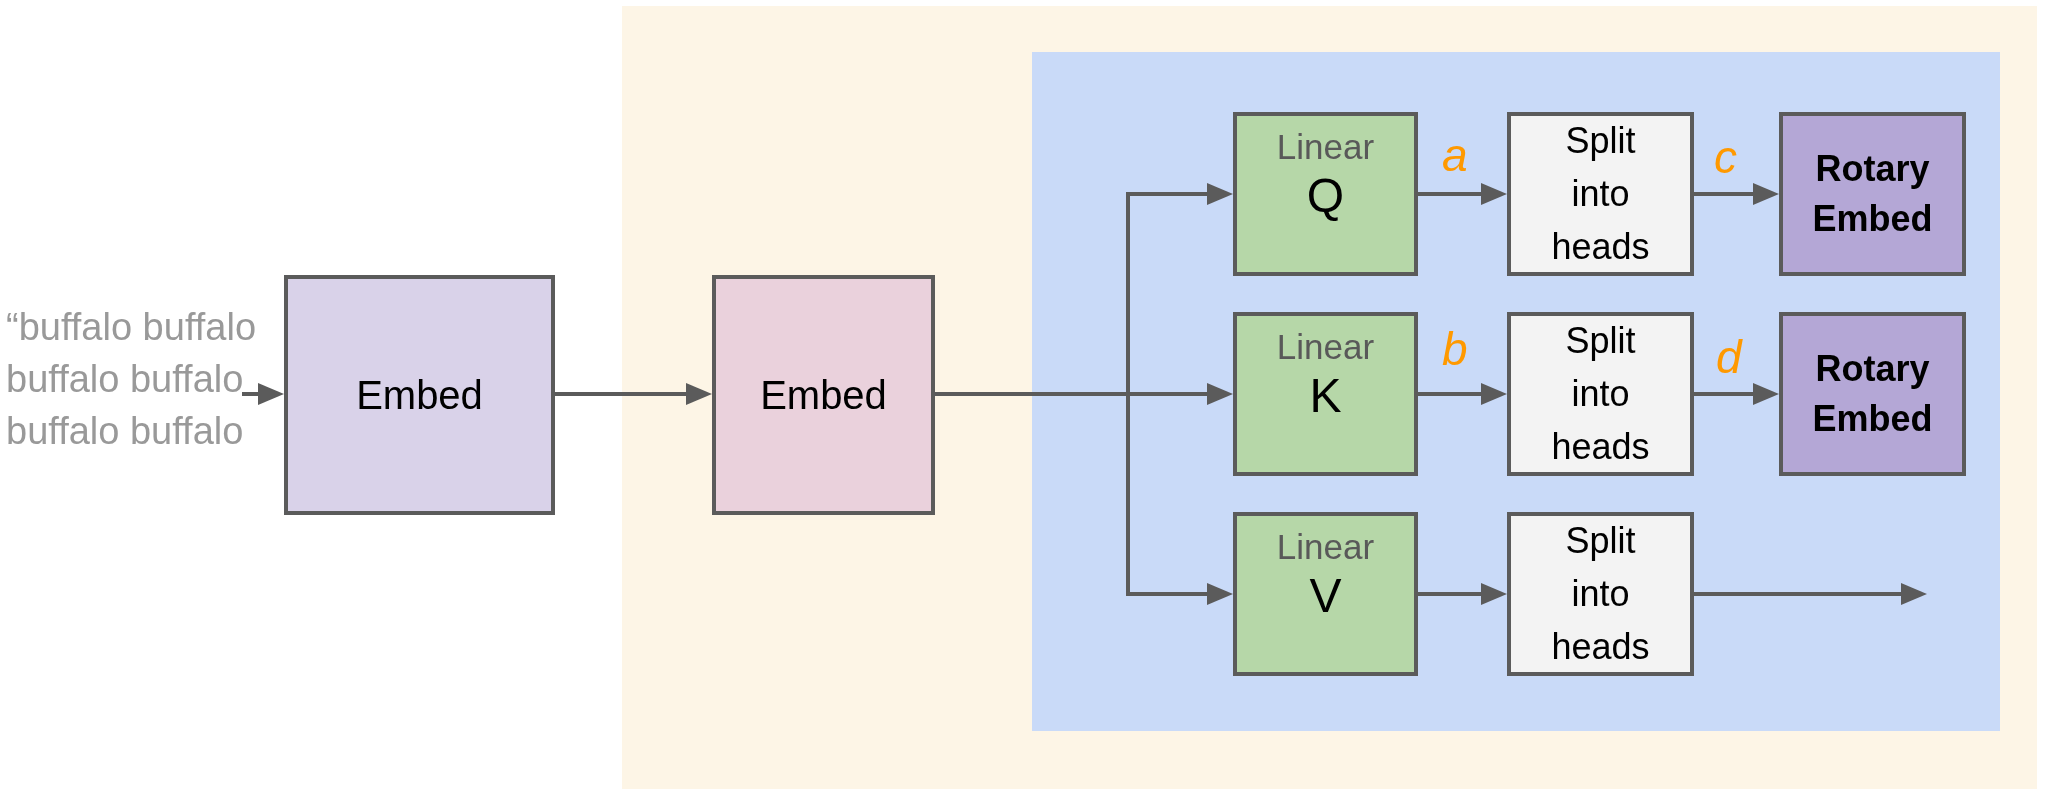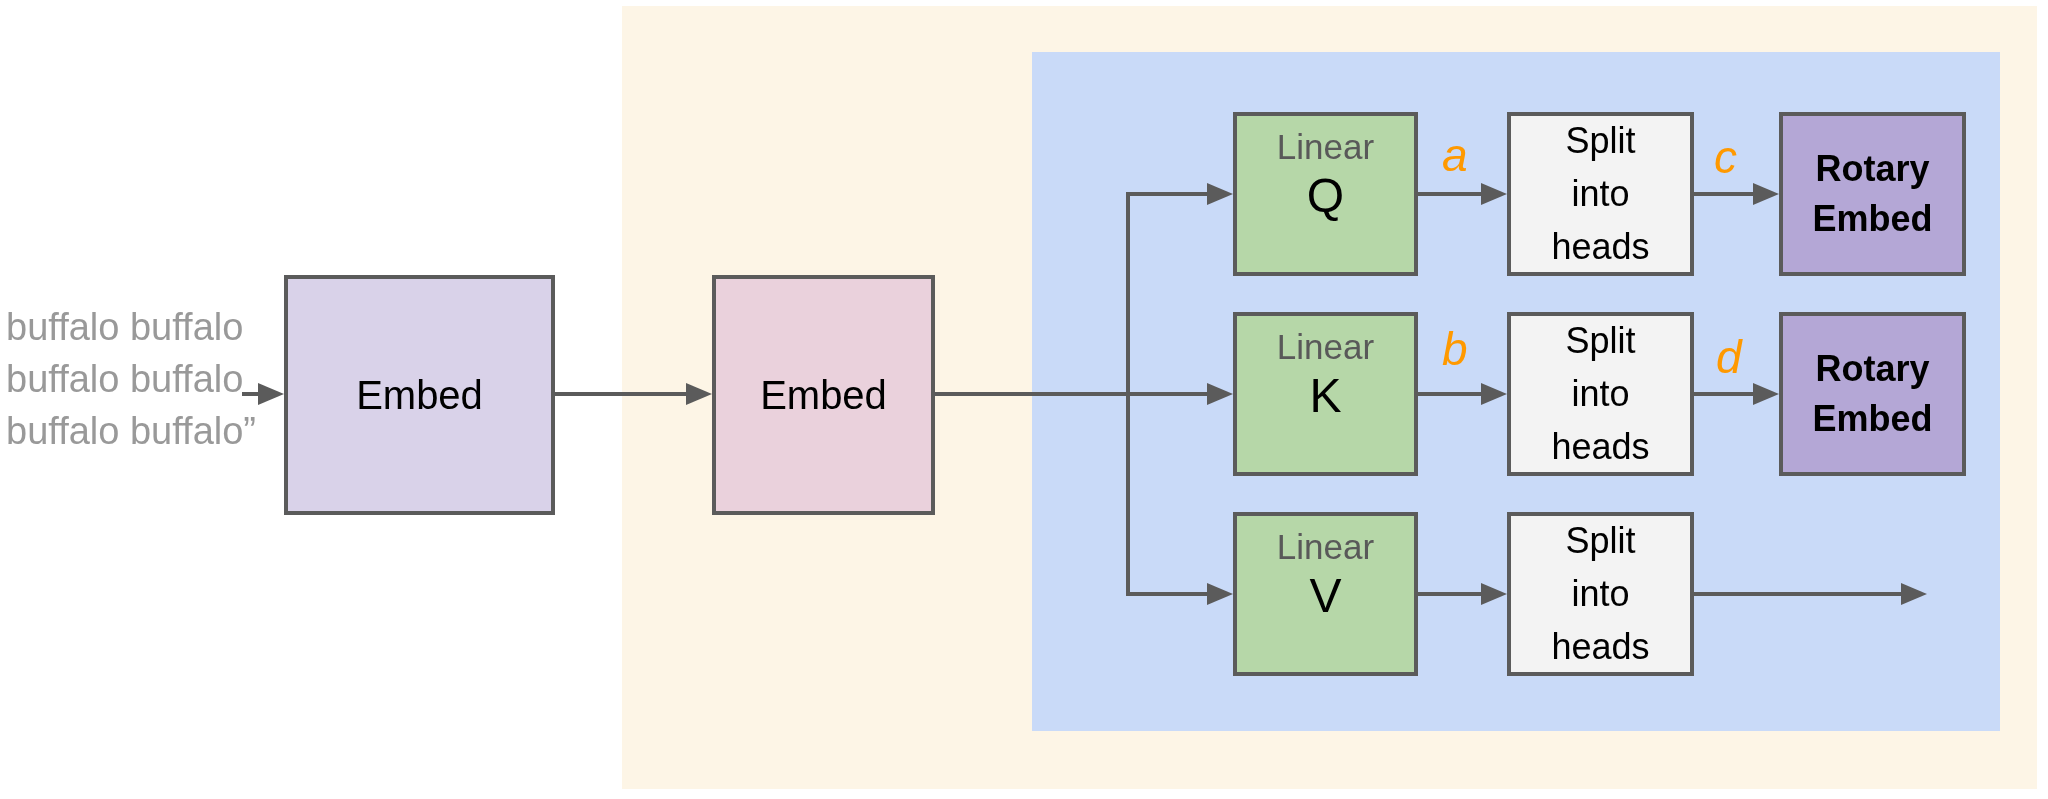--- a/index.html
+++ b/index.html
@@ -50,23 +50,23 @@
 </style>
 </head>
 <body>
 
 <div class="canvas">
 
   <div class="panel cream"></div>
   <div class="panel blue"></div>
 
   <div class="quote">
+    <div>“buffalo buffalo</div>
     <div>buffalo buffalo</div>
     <div>buffalo buffalo</div>
-    <div>buffalo buffalo”</div>
   </div>
 
   <div class="hline" style="left:242px;top:392px;width:18px;"></div>
   <div class="ahead" style="left:258px;top:383px;"></div>
 
   <div class="box embed">
     <span>Embed</span>
   </div>
 
   <div class="hline" style="left:555px;top:392px;width:133px;"></div>

